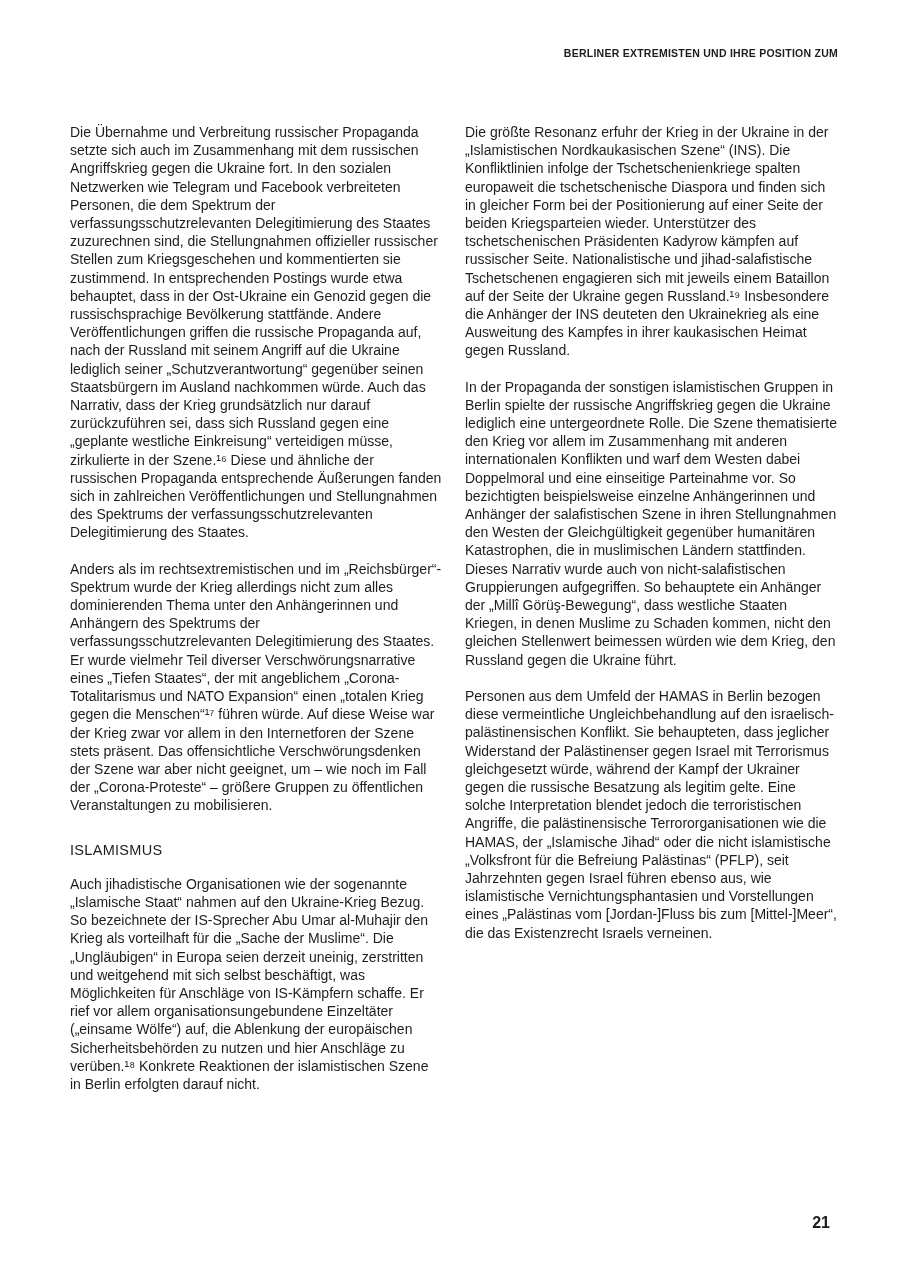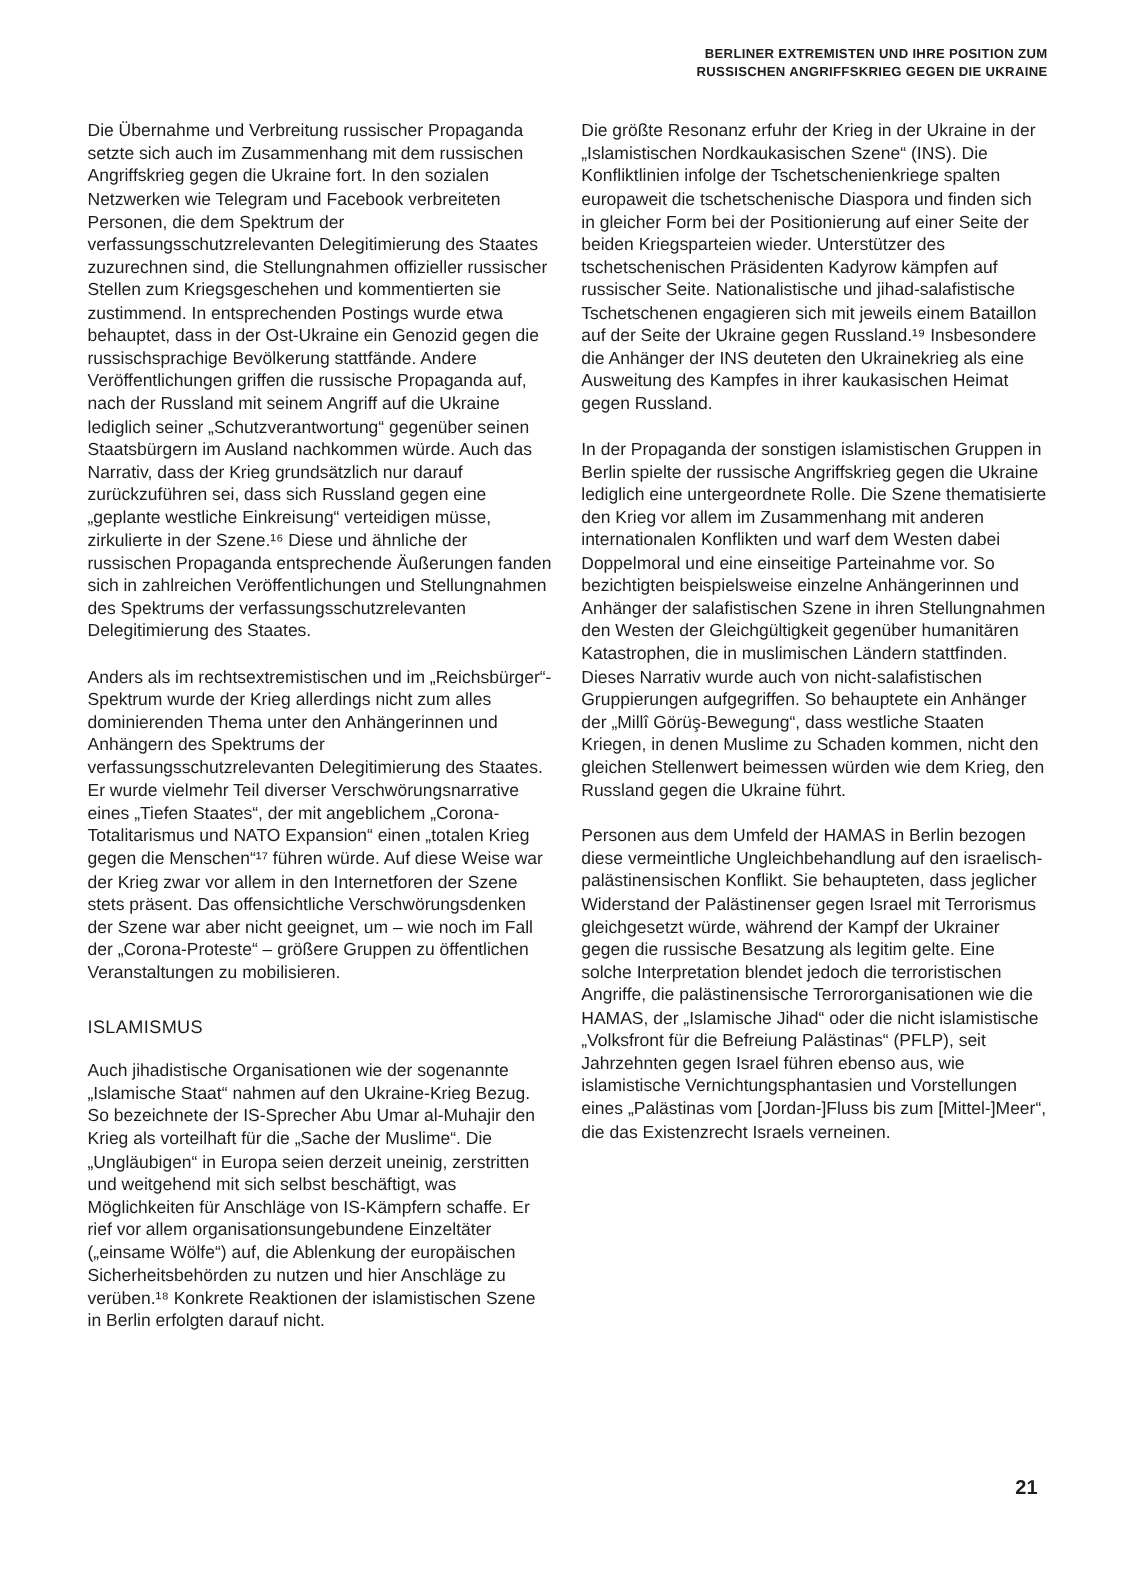--- a/index.html
+++ b/index.html
@@ -12,37 +12,37 @@
     height: 1272px;
     font-family: "Liberation Sans", sans-serif;
     color: #1d1d1b;
     -webkit-font-smoothing: antialiased;
   }
   .page {
     position: relative;
     box-sizing: border-box;
     width: 900px;
     height: 1272px;
-    padding: 36px 62px 0 70px;
+    padding: 46px 62px 0 70px;
     background: #ffffff;
     overflow: hidden;
   }
   .page-header {
     text-align: right;
     font-size: 10.5px;
     font-weight: bold;
     line-height: 15px;
     letter-spacing: 0.25px;
     color: #1d1d1b;
     text-transform: uppercase;
   }
   .columns {
     display: flex;
     gap: 22px;
-    margin-top: 29px;
+    margin-top: 62px;
   }
   .col {
     flex: 1 1 0;
     min-width: 0;
     font-size: 14px;
     line-height: 18.2px;
     text-align: left;
   }
   .col p {
     margin: 0 0 18px 0;
@@ -51,34 +51,33 @@
     font-size: 14.5px;
     font-weight: normal;
     letter-spacing: 0.3px;
     margin: 26px 0 16px 0;
     text-transform: uppercase;
     color: #1d1d1b;
   }
   .page-number {
     position: absolute;
     right: 70px;
-    bottom: 72px;
+    bottom: 40px;
     font-size: 16px;
     font-weight: bold;
     color: #1d1d1b;
   }
 </style>
 </head>
 <body>
 
 <div class="page">
 
   <header class="page-header">
     <div>BERLINER EXTREMISTEN UND IHRE POSITION ZUM</div>
-    <div>RUSSISCHEN ANGRIFFSKRIEG GEGEN DIE UKRAINE</div>
   </header>
 
   <main class="columns">
 
     <section class="col">
       <p>Die Übernahme und Verbreitung russischer Propaganda setzte sich auch im Zusammenhang mit dem russischen Angriffskrieg gegen die Ukraine fort. In den sozialen Netzwerken wie Telegram und Facebook verbreiteten Personen, die dem Spektrum der verfassungsschutzrelevanten Delegitimierung des Staates zuzurechnen sind, die Stellungnahmen offizieller russischer Stellen zum Kriegsgeschehen und kommentierten sie zustimmend. In entsprechenden Postings wurde etwa behauptet, dass in der Ost-Ukraine ein Genozid gegen die russischsprachige Bevölkerung stattfände. Andere Veröffentlichungen griffen die russische Propaganda auf, nach der Russland mit seinem Angriff auf die Ukraine lediglich seiner „Schutzverantwortung“ gegenüber seinen Staatsbürgern im Ausland nachkommen würde. Auch das Narrativ, dass der Krieg grundsätzlich nur darauf zurückzuführen sei, dass sich Russland gegen eine „geplante westliche Einkreisung“ verteidigen müsse, zirkulierte in der Szene.¹⁶ Diese und ähnliche der russischen Propaganda entsprechende Äußerungen fanden sich in zahlreichen Veröffentlichungen und Stellungnahmen des Spektrums der verfassungsschutzrelevanten Delegitimierung des Staates.</p>
       <p>Anders als im rechtsextremistischen und im „Reichsbürger“-Spektrum wurde der Krieg allerdings nicht zum alles dominierenden Thema unter den Anhängerinnen und Anhängern des Spektrums der verfassungsschutzrelevanten Delegitimierung des Staates. Er wurde vielmehr Teil diverser Verschwörungsnarrative eines „Tiefen Staates“, der mit angeblichem „Corona-Totalitarismus und NATO Expansion“ einen „totalen Krieg gegen die Menschen“¹⁷ führen würde. Auf diese Weise war der Krieg zwar vor allem in den Internetforen der Szene stets präsent. Das offensichtliche Verschwörungsdenken der Szene war aber nicht geeignet, um – wie noch im Fall der „Corona-Proteste“ – größere Gruppen zu öffentlichen Veranstaltungen zu mobilisieren.</p>
       <h2 class="section-heading">ISLAMISMUS</h2>
       <p>Auch jihadistische Organisationen wie der sogenannte „Islamische Staat“ nahmen auf den Ukraine-Krieg Bezug. So bezeichnete der IS-Sprecher Abu Umar al-Muhajir den Krieg als vorteilhaft für die „Sache der Muslime“. Die „Ungläubigen“ in Europa seien derzeit uneinig, zerstritten und weitgehend mit sich selbst beschäftigt, was Möglichkeiten für Anschläge von IS-Kämpfern schaffe. Er rief vor allem organisationsungebundene Einzeltäter („einsame Wölfe“) auf, die Ablenkung der europäischen Sicherheitsbehörden zu nutzen und hier Anschläge zu verüben.¹⁸ Konkrete Reaktionen der islamistischen Szene in Berlin erfolgten darauf nicht.</p>
     </section>

